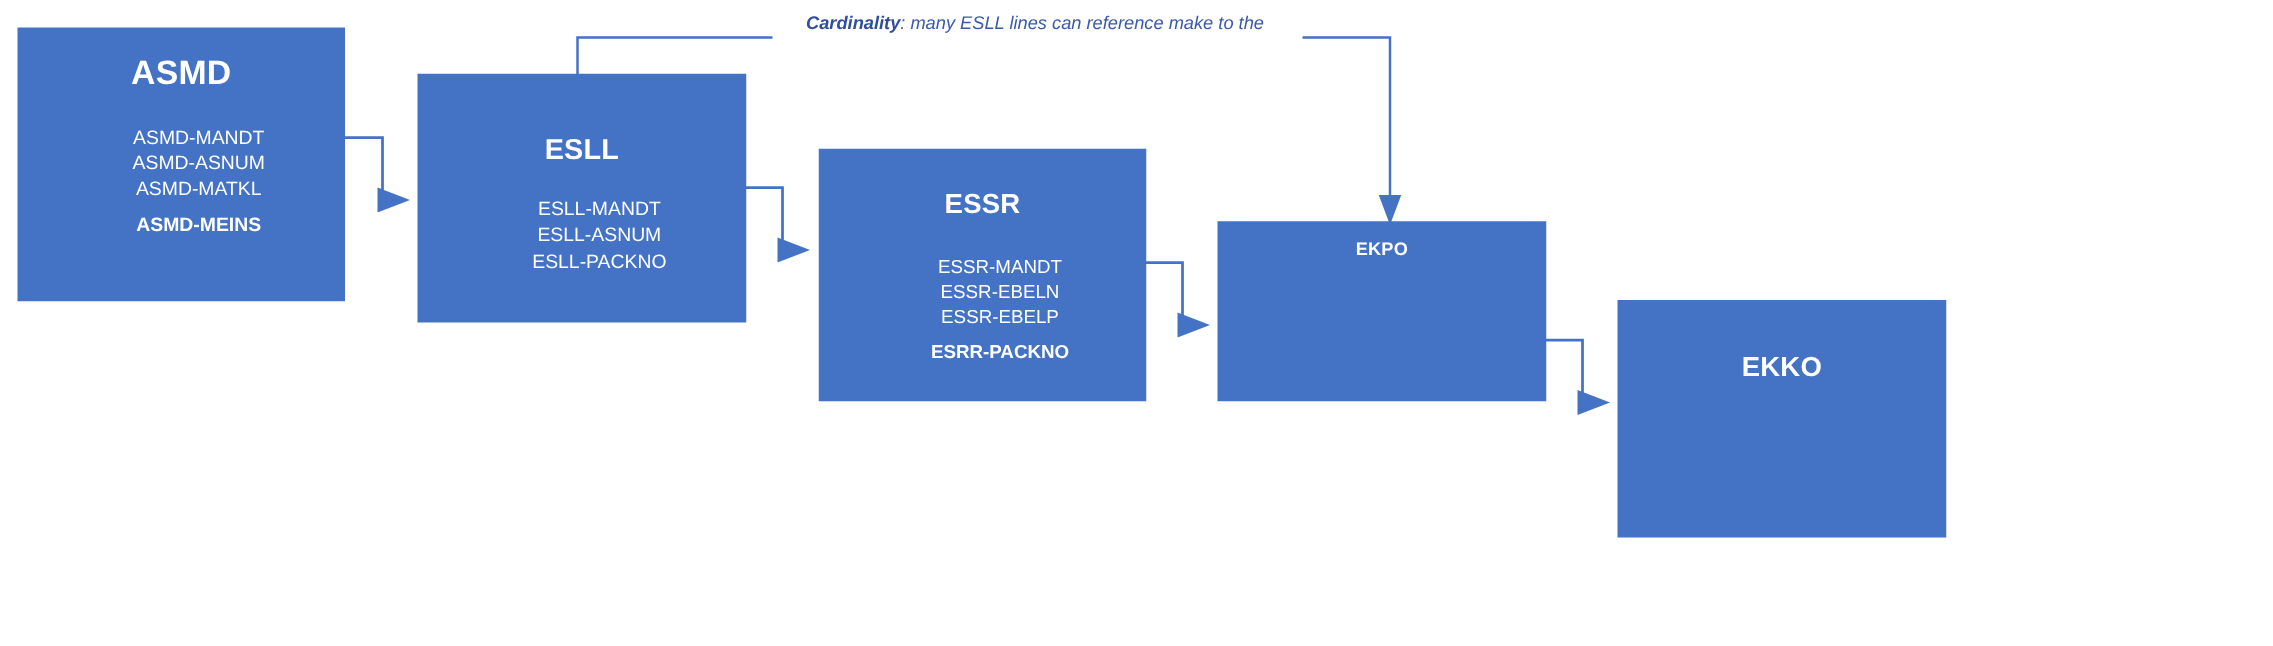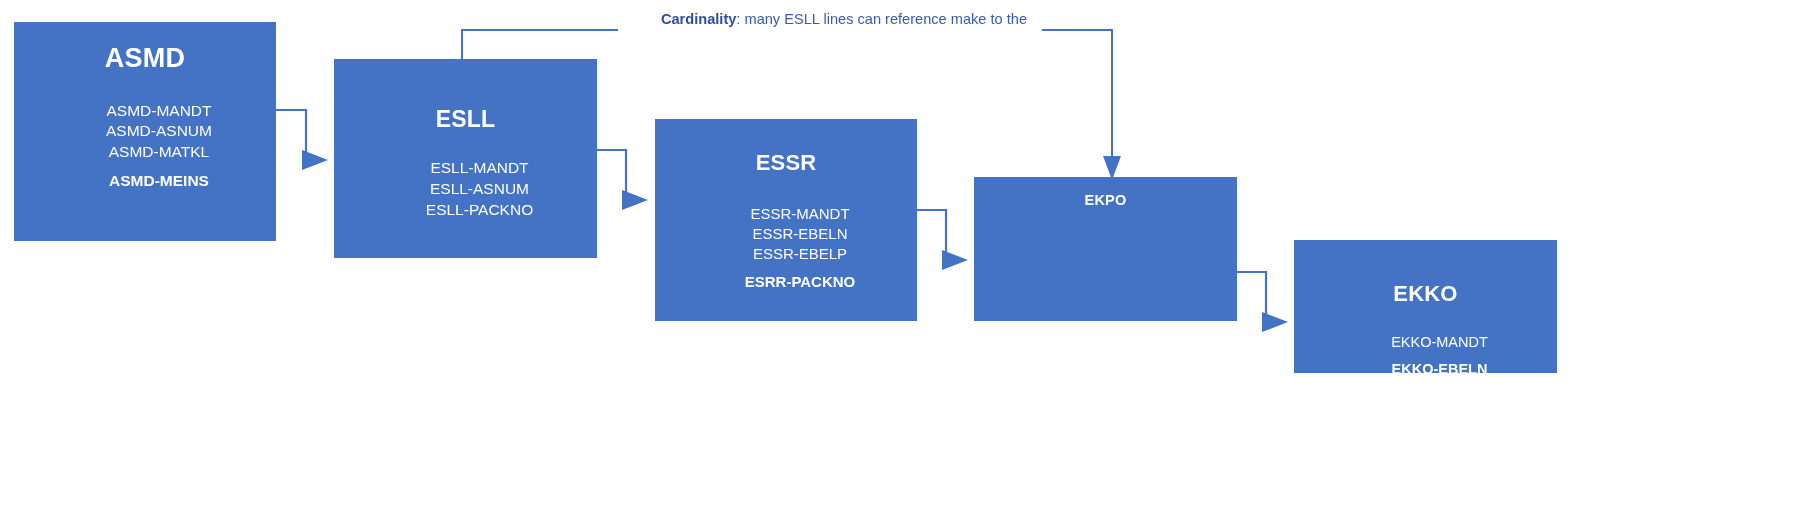--- a/index.html
+++ b/index.html
@@ -44,21 +44,21 @@
   .field-gap {
     margin-top: 0.55em;
     font-weight: bold;
   }
 
   
   #node-asmd   { left: 14px;   top: 22px;  width: 262px; height: 219px; }
   #node-esll   { left: 334px;  top: 59px;  width: 263px; height: 199px; }
   #node-essr   { left: 655px;  top: 119px; width: 262px; height: 202px; }
   #node-ekpo   { left: 974px;  top: 177px; width: 263px; height: 144px; }
-  #node-ekko   { left: 1294px; top: 240px; width: 263px; height: 133px; }
+  #node-ekko   { left: 1294px; top: 240px; width: 263px; height: 190px; }
 
   #node-asmd .node-title { font-size: 27px; margin-top: 22px; }
   #node-asmd .node-fields { font-size: 15.5px; margin-top: 27px; }
 
   #node-esll .node-title { font-size: 23px; margin-top: 48px; }
   #node-esll .node-fields { font-size: 15.5px; margin-top: 26px; }
 
   #node-essr .node-title { font-size: 22px; margin-top: 32px; }
   #node-essr .node-fields { font-size: 15px; margin-top: 29px; }
 
@@ -74,27 +74,28 @@
     pointer-events: none;
   }
   .conn-asmd-esll { left: 270px; top: 108px; }
   .conn-esll-essr { left: 590px; top: 148px; }
   .conn-essr-ekpo { left: 910px; top: 208px; }
   .conn-ekpo-ekko { left: 1230px; top: 270px; }
 
   
   #note {
     position: absolute;
-    left: 630px;
+    left: 614px;
     top: 9px;
     width: 428px;
     text-align: center;
     color: #3A5BA8;
     font-size: 14.6px;
     line-height: 1.46;
+    font-style: italic;
   }
   .note-leader { position: absolute; }
   #leader-left  { left: 460px; top: 28px; }
   #leader-right { left: 1040px; top: 28px; }
 </style>
 </head>
 <body>
 
 <div id="canvas">
 
@@ -160,19 +161,15 @@
       <div class="field-line field-gap">ESRR-PACKNO</div>
     </div>
   </div>
 
   <div class="node" id="node-ekpo">
     <div class="node-title">EKPO</div>
   </div>
 
   <div class="node" id="node-ekko">
     <div class="node-title">EKKO</div>
-    <div class="node-fields">
-      <div class="field-line">EKKO-MANDT</div>
-      <div class="field-line field-gap">EKKO-EBELN</div>
-    </div>
   </div>
 
 </div>
 
 </body></html>

